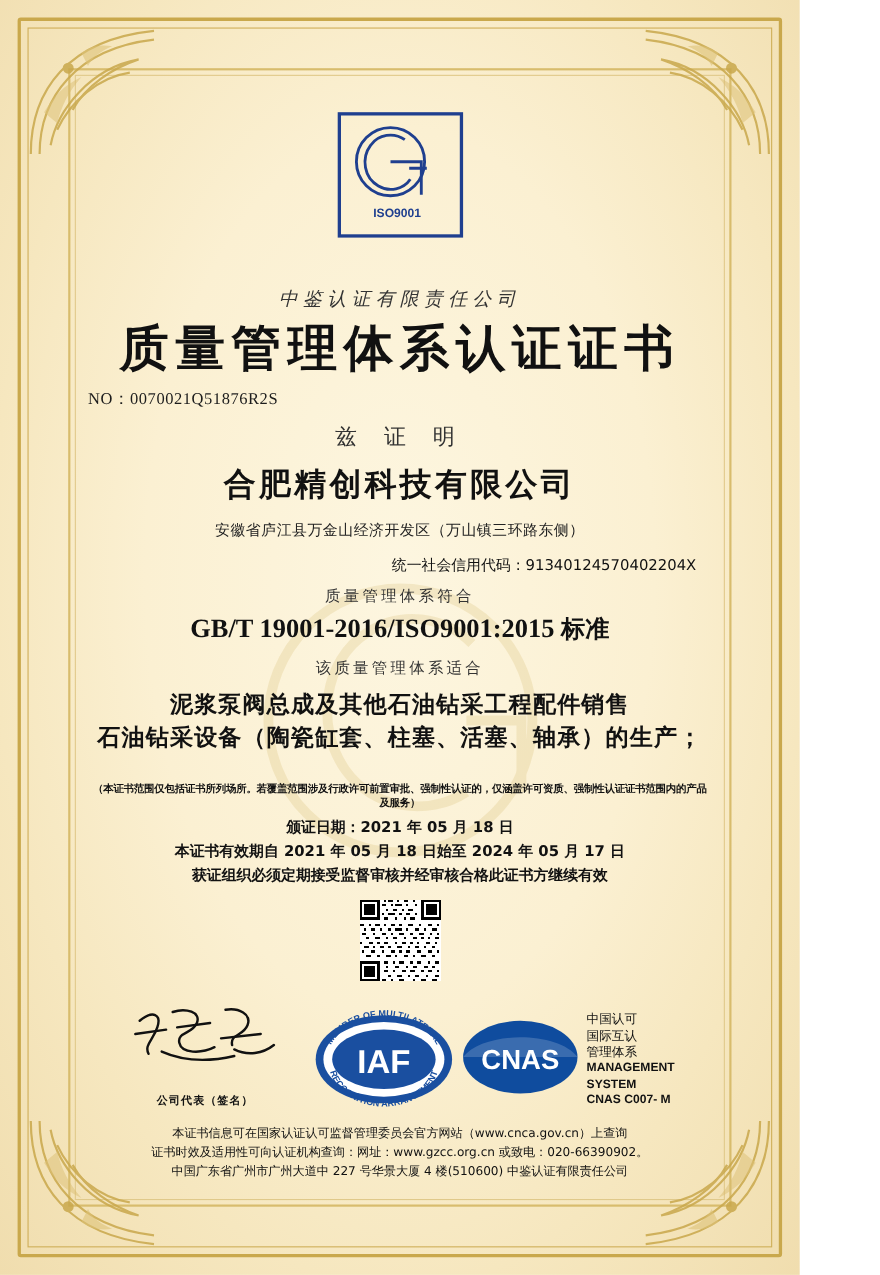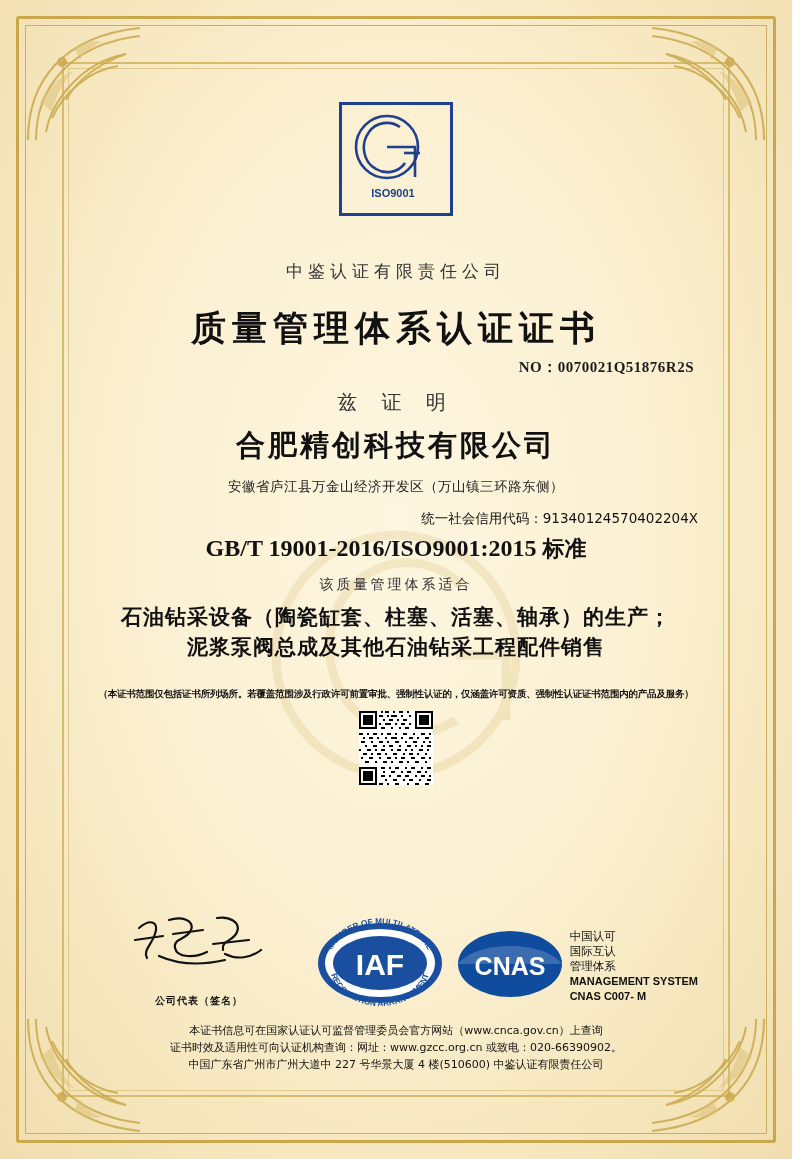--- a/index.html
+++ b/index.html
@@ -5,21 +5,21 @@
   html, body {
     margin: 0;
     padding: 0;
     background: #ffffff;
   }
   body {
     font-family: "Liberation Sans", sans-serif;
   }
   .cert {
     position: relative;
-    width: 792px;
+    width: 727px;
     height: 1159px;
     overflow: hidden;
     background:
       radial-gradient(ellipse at 50% 45%, #fdf6e0 0%, #fbf0d2 45%, #f6e7bf 72%, #f0ddae 100%);
   }
 
   
   .frame-outer {
     position: absolute;
     left: 16px; top: 16px; right: 16px; bottom: 16px;
@@ -85,37 +85,38 @@
     background: transparent;
   }
   .logo-box svg { position: absolute; left: 0; top: 0; }
 
   .issuer {
     margin-top: 44px;
     font-size: 17px;
     letter-spacing: 5px;
     color: #333;
     font-family: "DejaVu Sans", sans-serif;
+    font-style: italic;
   }
 
   .main-title {
-    margin-top: 22px;
-    font-size: 35px;
+    margin-top: 4px;
+    font-size: 45px;
     font-weight: bold;
     letter-spacing: 6px;
     color: #111;
     font-family: "DejaVu Sans", sans-serif;
   }
 
   .cert-no {
     margin-top: 6px;
-    text-align: right;
+    text-align: left;
     padding-right: 18px;
     font-size: 15px;
-    font-weight: bold;
+    font-weight: normal;
     font-family: "Liberation Serif", serif;
     letter-spacing: .5px;
   }
 
   .hereby {
     margin-top: 12px;
     font-size: 20px;
     letter-spacing: 9px;
     color: #333;
     font-family: "DejaVu Sans", sans-serif;
@@ -364,34 +365,40 @@
     <div class="hereby">兹 证 明</div>
 
     <div class="company">合肥精创科技有限公司</div>
 
     <div class="address">安徽省庐江县万金山经济开发区（万山镇三环路东侧）</div>
 
     <div class="credit-code">
       <span>统一社会信用代码：</span><span>91340124570402204X</span>
     </div>
 
+    <div class="conform-label">质量管理体系符合</div>
 
     <div class="standard">
       <span>GB/T 19001-2016/ISO9001:2015</span><span class="cn">标准</span>
     </div>
 
     <div class="scope-label">该质量管理体系适合</div>
 
     <div class="scope">
+      <div>泥浆泵阀总成及其他石油钻采工程配件销售</div>
       <div>石油钻采设备（陶瓷缸套、柱塞、活塞、轴承）的生产；</div>
-      <div>泥浆泵阀总成及其他石油钻采工程配件销售</div>
     </div>
 
     <div class="scope-note">（本证书范围仅包括证书所列场所。若覆盖范围涉及行政许可前置审批、强制性认证的，仅涵盖许可资质、强制性认证证书范围内的产品及服务）</div>
 
+    <div class="dateline">
+      <div>颁证日期：2021 年 05 月 18 日</div>
+      <div>本证书有效期自 2021 年 05 月 18 日始至 2024 年 05 月 17 日</div>
+      <div>获证组织必须定期接受监督审核并经审核合格此证书方继续有效</div>
+    </div>
 
     <div class="qr">
       <svg width="74" height="74" viewBox="0 0 37 37" xmlns="http://www.w3.org/2000/svg" shape-rendering="crispEdges">
         <rect width="37" height="37" fill="#ffffff"></rect>
         <g fill="#000000">
           <rect x="0" y="0" width="9" height="9"></rect>
             <rect x="1" y="1" width="7" height="7" fill="#fff"></rect>
             <rect x="2" y="2" width="5" height="5"></rect>
           <rect x="28" y="0" width="9" height="9"></rect>
             <rect x="29" y="1" width="7" height="7" fill="#fff"></rect>

